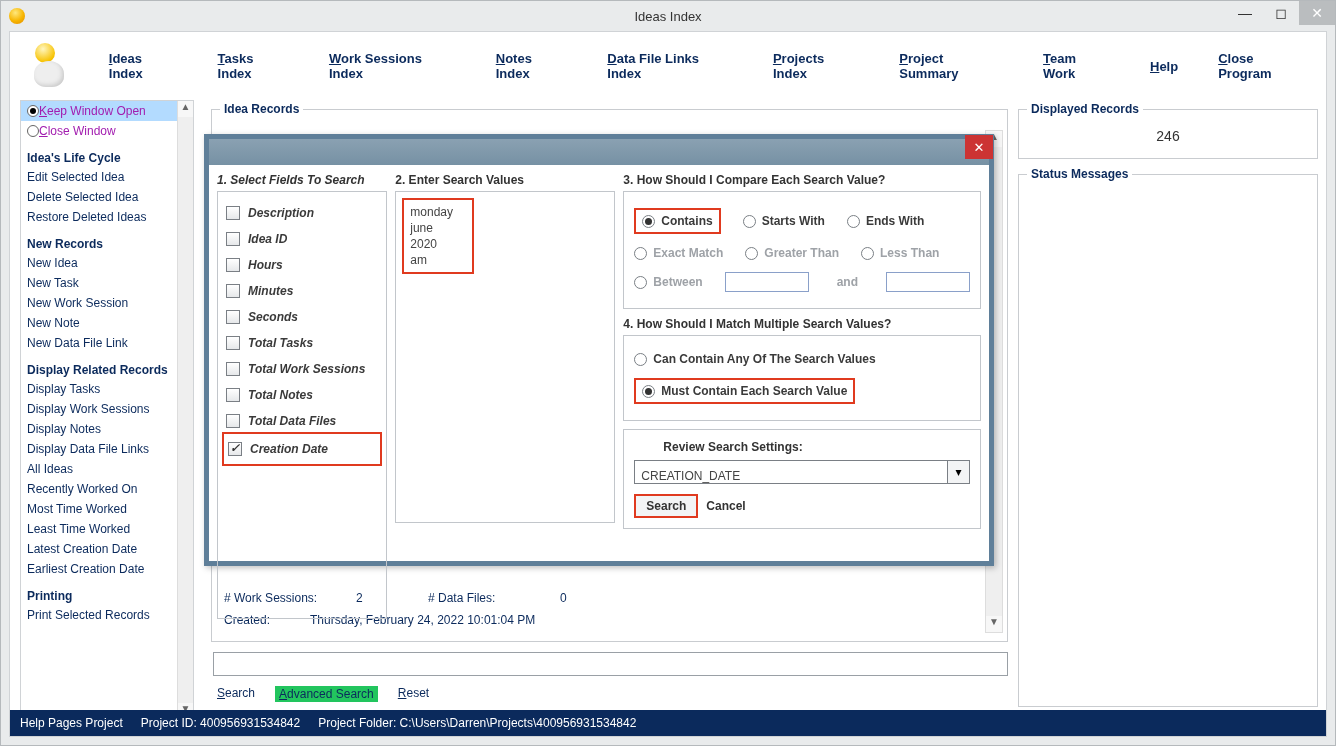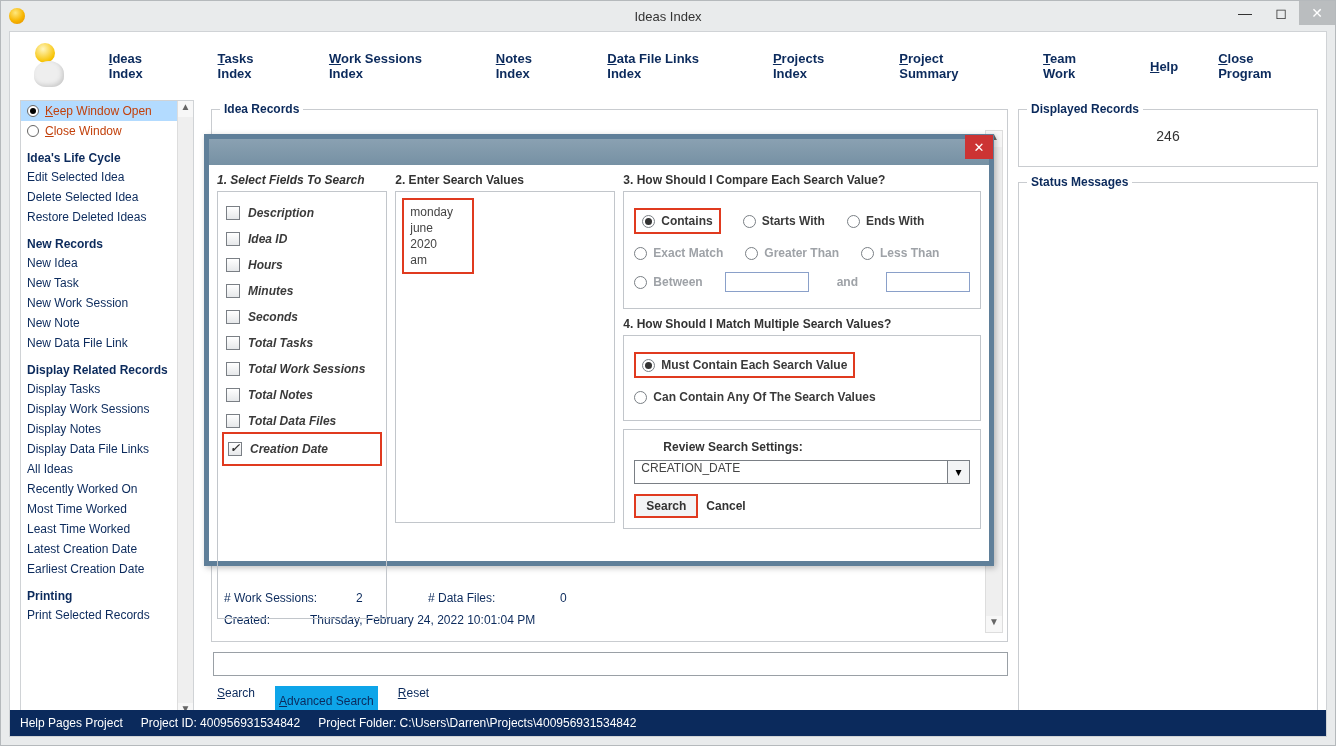--- a/index.html
+++ b/index.html
@@ -109,22 +109,22 @@
   .left-scroll .scrollbar {
     position:absolute; right:0; top:0; bottom:0; width:16px;
     background:#efefef;
     border-left:1px solid #ddd;
     display:flex; flex-direction:column; justify-content:space-between;
   }
   .scroll-arrow { height:16px; text-align:center; font-size:10px; color:#666; background:#f7f7f7;}
   .left-inner { padding: 0; }
   .radio-row {
     padding: 3px 6px;
-    display:flex; align-items:center; gap:6px;
-    color: #c2410c;
+    display:flex; align-items:center; gap:0;
+    color: #a21caf;
   }
   .radio-row.sel { background:#b3dbff; }
   .radio-row .ul { text-decoration: underline; }
   .radio-circle {
     width:12px; height:12px; border-radius:50%; border:1px solid #666;
     display:inline-block; position:relative; background:#fff;
   }
   .radio-circle.on::after{
     content:''; width:6px; height:6px; background:#000; border-radius:50%;
     position:absolute; left:2px; top:2px;
@@ -165,26 +165,26 @@
   .search-row input{
     width:100%; height:24px; border:1px solid #9aa0a6; background:#fff;
     padding:0 4px;
   }
   .search-links{
     position:absolute; left:12px; top: 586px;
     display:flex; gap:20px;
   }
   .search-links span { color:#0b2a5c; font-size:12px;}
   .search-links .ul{ text-decoration:underline; }
-  .search-links .active { background:#0ea5e9; padding:8px 4px;}
+  .search-links .active { background:#22c55e; padding:1px 4px;}
   .right-panel{
     position:absolute; right:8px; top:0; width:300px;
   }
   fieldset.small{
-    border:1px solid #c9ccd0; margin:2px 0 8px; padding:6px 8px 16px;
+    border:1px solid #c9ccd0; margin:2px 0 8px; padding:6px 8px 8px;
   }
   .count{
     text-align:center; font-size:14px; color:#333; padding:6px 0;
   }
   .statusbar{
     position:absolute; left:0; right:0; bottom:0; height:26px;
     background:#0b2a5c; color:#fff;
     display:flex; align-items:center; gap:18px; padding:0 10px;
     font-size:12px;
   }
@@ -246,21 +246,21 @@
   .opt .rc{ width:13px; height:13px; border:1px solid #7a7f85; border-radius:50%; display:inline-block; position:relative; background:#fff;}
   .opt .rc.on::after{ content:''; width:7px; height:7px; background:#333; border-radius:50%; position:absolute; left:2px; top:2px;}
   .mini-input{ width:84px; height:20px; border:1px solid #8aa0c9; background:#fff;}
   .and{ color:#9ea2a7; font-weight:bold; padding:0 6px;}
   .hl-box{ display:inline-flex; align-items:center; border:2px solid #e03a1f; padding:4px 6px;}
   .select-row{
     display:flex; margin-top:6px;
   }
   .select-row .sel{
     flex:1; height:24px; border:1px solid #7a7f85; background:#fff;
-    display:flex; align-items:flex-start; padding:0 6px; color:#444;
+    display:flex; align-items:flex-end; padding:0 6px; color:#444;
   }
   .select-row .dd{ width:22px; height:24px; border:1px solid #7a7f85; border-left:none; display:flex; align-items:center; justify-content:center; background:#f3f4f5;}
   .btns{ margin-top:10px; display:flex; gap:8px; align-items:center;}
   .btn{
     border:1px solid #7a7f85; background:#f3f4f5; padding:3px 10px; color:#333; font-weight:bold;
   }
   .btn.hl{ border:2px solid #e03a1f; }
 </style>
 </head>
 <body>
@@ -490,32 +490,32 @@
                 <span>Between</span>
               </span>
             <input class="mini-input" style="">
             <span class="and">and</span>
             <input class="mini-input" style="">
           </div>
         </div>
         <div class="col-head">4. How Should I Match Multiple Search Values?</div>
         <div class="match-box">
           <div class="opt-row">
+            <span class="opt">
+                <span class="rc"></span>
+                <span>Can Contain Any Of The Search Values</span>
+              </span>
+          </div>
+          <div class="opt-row">
             <span class="hl-box">
               <span class="opt">
                   <span class="rc on"></span>
                   <span>Must Contain Each Search Value</span>
                 </span>
             </span>
-          </div>
-          <div class="opt-row">
-            <span class="opt">
-                <span class="rc"></span>
-                <span>Can Contain Any Of The Search Values</span>
-              </span>
           </div>
         </div>
         <div class="review-box">
           <div style="color:#333;font-weight:bold;margin-left:29px;">Review Search Settings:</div>
           <div class="select-row">
             <div class="sel">
                 <span>CREATION_DATE</span>
               </div>
             <div class="dd">▾</div>
           </div>

